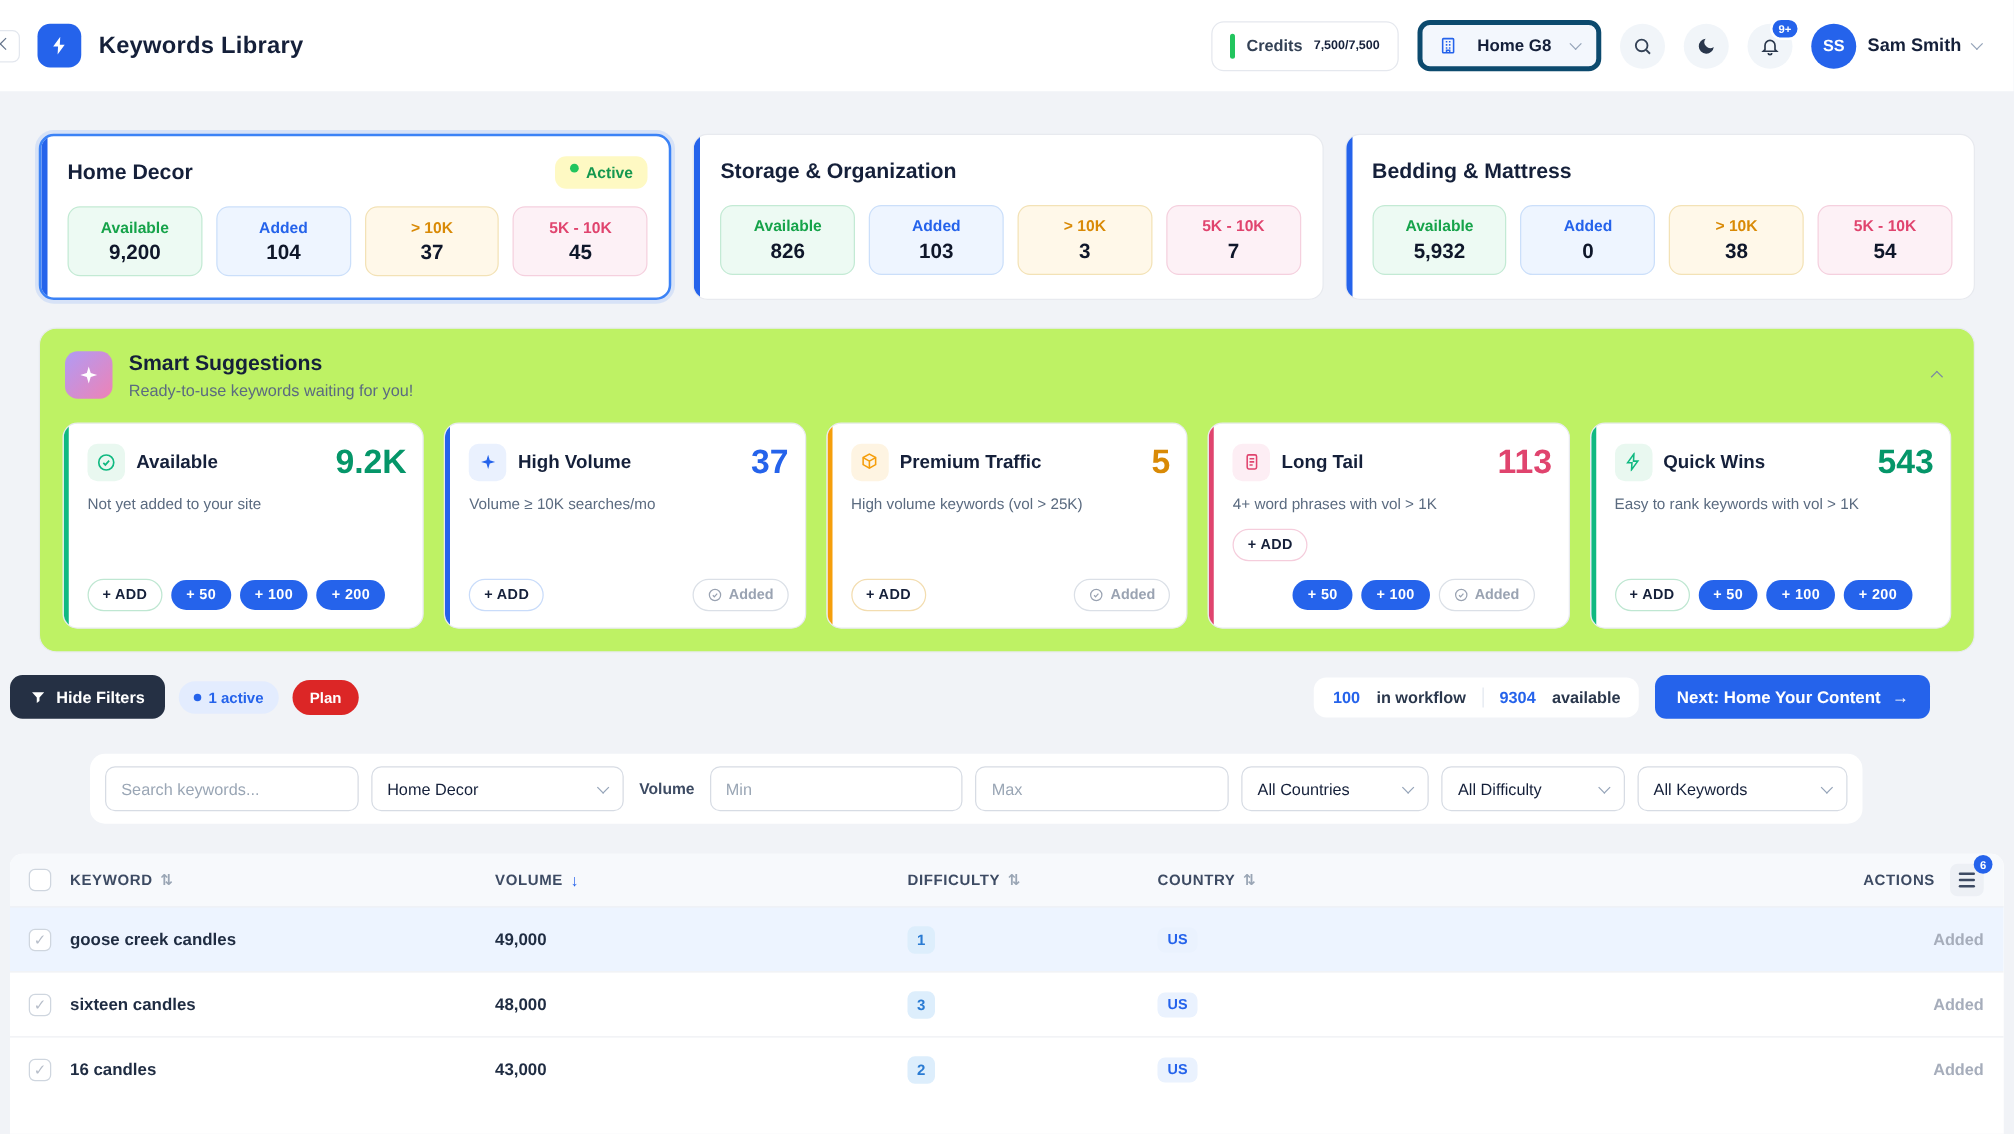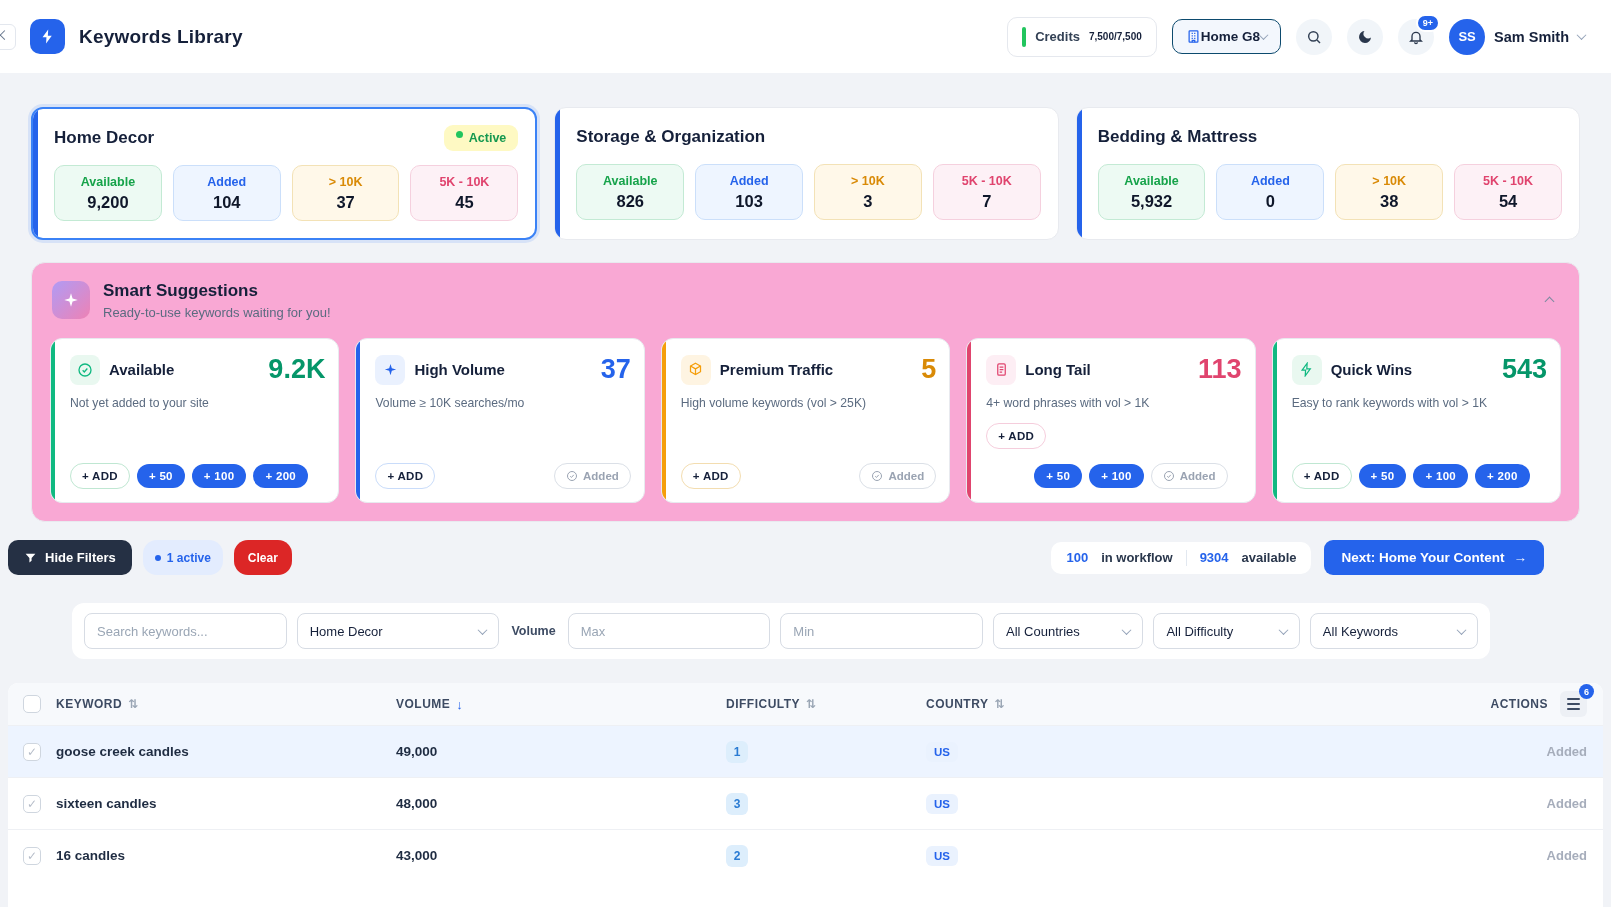--- a/index.html
+++ b/index.html
@@ -17,21 +17,21 @@
   .header { height:73px; background:#fff; display:flex; align-items:center; justify-content:space-between; padding:0 26px 0 0; }
   .h-left { display:flex; align-items:center; gap:14px;text-align:right; }
   .back-btn { width:24px; height:26px; border:1px solid #e3e7ee; border-radius:6px; margin-left:-8px; display:flex; align-items:center; justify-content:center; color:#64748b; background:#fff; }
   .app-icon { width:35px; height:35px; border-radius:10px; background:#2563eb; display:flex; align-items:center; justify-content:center; }
   .page-title { font-size:19px; font-weight:700; color:#15203a; letter-spacing:.2px; }
   .h-right { display:flex; align-items:center; gap:15px; }
   .credits { display:flex; align-items:center; gap:9px; border:1px solid #e5e8ee; border-radius:10px; padding:9px 14px; background:#fff; }
   .credits-bar { width:4px; height:20px; border-radius:2px; background:#22c55e; }
   .credits-label { font-size:13px; font-weight:700; color:#334155; }
   .credits-value { font-size:10px; font-weight:800; color:#15203a; }
-  .workspace { display:flex; align-items:center; gap:0; background:#f3f7fd; border:1px solid #0c4a6e; border-radius:10px; padding:9px 13px; font-size:13.5px; font-weight:700; color:#15203a; cursor:pointer; }
+  .workspace { display:flex; align-items:center; gap:16px; background:#f3f7fd; border:4px solid #0c4a6e; border-radius:10px; padding:9px 13px; font-size:13.5px; font-weight:700; color:#15203a; cursor:pointer; }
   .icon-btn { position:relative; width:36px; height:36px; border-radius:50%; background:#f1f5f9; display:flex; align-items:center; justify-content:center; color:#334155; }
   .bell-badge { position:absolute; top:-5px; right:-6px; background:#2563eb; color:#fff; font-size:9px; font-weight:800; border-radius:9px; padding:2px 5px; border:2px solid #fff; }
   .user { display:flex; align-items:center; gap:9px; cursor:pointer; }
   .avatar { width:36px; height:36px; border-radius:50%; background:#2563eb; color:#fff; font-size:13px; font-weight:800; display:flex; align-items:center; justify-content:center; }
   .user-name { font-size:14.5px; font-weight:700; color:#15203a; }
 
   .chev { width:7px; height:7px; border-right:1.8px solid currentColor; border-bottom:1.8px solid currentColor; display:inline-block; }
   .chev.down { transform:rotate(45deg) translate(-1px,-1px); }
   .chev.up { transform:rotate(-135deg); }
   .chev.left { transform:rotate(135deg) translate(-1px,1px); }
@@ -49,21 +49,21 @@
   .p-stats { display:flex; gap:11px; margin-top:13px; }
   .stat { flex:1; border-radius:10px; padding:9px 8px 8px; text-align:center; border:1px solid transparent; }
   .stat .s-label { display:block; font-size:12.5px; font-weight:700; margin-bottom:4px; }
   .stat .s-value { display:block; font-size:16.5px; font-weight:800; color:#0f172a; }
   .stat.available { background:#edfaf3; border-color:#c3ead4; } .stat.available .s-label { color:#16a34a; }
   .stat.added { background:#eef5ff; border-color:#cbdffa; } .stat.added .s-label { color:#2563eb; }
   .stat.gt10k { background:#fff8e9; border-color:#f3e2b6; } .stat.gt10k .s-label { color:#d98a06; }
   .stat.mid { background:#fdf1f6; border-color:#f5d0de; } .stat.mid .s-label { color:#e0446e; }
 
   
-  .panel { margin:22px 31px 0; background:#f9a8d4; border:1px solid #e8eaef; border-radius:14px; padding:18px 18px 18px; }
+  .panel { margin:22px 31px 0; background:#bef264; border:1px solid #e8eaef; border-radius:14px; padding:18px 18px 18px; }
   .panel-head { display:flex; align-items:flex-start; gap:13px; padding:0 2px; }
   .magic-icon { width:38px; height:38px; border-radius:10px; background:linear-gradient(135deg,#b09bf5,#ee82b5); display:flex; align-items:center; justify-content:center; flex:none; }
   .panel-titles { display:flex; flex-direction:column; gap:4px; }
   .panel-title { font-size:17px; font-weight:800; color:#15203a; }
   .panel-sub { font-size:13px; color:#5b6b80; }
   .collapse-btn { margin-left:auto; color:#7c8aa0; padding:6px; align-self:center; }
   .sug-row { display:flex; gap:16px; margin-top:18px; }
   .sug { flex:1; position:relative; background:#fff; border:1px solid #e8eaef; border-radius:12px; padding:15px 13px 13px 19px; min-height:163px; display:flex; flex-direction:column; overflow:hidden; }
   .sug-accent { position:absolute; left:0; top:0; bottom:0; width:4px; background:var(--c); }
   .sug.green { --c:#10b981; --ct:#059669; --tint:#e9f8f0; --bd:#bfe7d2; }
@@ -74,21 +74,21 @@
   .sug-icon { width:30px; height:30px; border-radius:8px; background:var(--tint); color:var(--c); display:flex; align-items:center; justify-content:center; flex:none; }
   .sug-title { font-size:15px; font-weight:800; color:#15203a; }
   .sug-value { margin-left:auto; font-size:27px; font-weight:800; color:var(--ct); }
   .sug-desc { font-size:12.2px; color:#5b6b80; margin-top:11px; }
   .sug-actions { margin-top:auto; padding-top:13px; display:flex; flex-wrap:wrap; gap:7px; align-items:center; }
   .pill-add { border:1px solid var(--bd); background:#fff; color:#15203a; font-size:11.5px; font-weight:800; padding:6px 11px; border-radius:14px; letter-spacing:.3px; }
   .pill-blue { background:#2563eb; color:#fff; font-size:11.5px; font-weight:800; padding:6px 12px; border-radius:14px; letter-spacing:.3px; }
   .pill-added { display:flex; align-items:center; gap:5px; border:1px solid #dbe0e7; background:#fff; color:#9aa3b2; font-size:11.5px; font-weight:700; padding:6px 11px; border-radius:14px; }
 
   
-  .toolbar { display:flex; margin:18px 67px 0 8px; gap:11px; }
+  .toolbar { display:flex; align-items:center; margin:18px 67px 0 8px; gap:11px; }
   .hide-filters { display:flex; align-items:center; gap:8px; background:#253044; color:#fff; font-size:13px; font-weight:700; border-radius:10px; padding:10px 16px; }
   .active-pill { display:flex; align-items:center; gap:6px; background:#e3ecfe; color:#2563eb; font-size:12px; font-weight:700; border-radius:14px; padding:6px 12px; }
   .active-pill .dot { width:6px; height:6px; border-radius:50%; background:#2563eb; }
   .clear-btn { background:#dc2626; color:#fff; font-size:12px; font-weight:800; border-radius:14px; padding:7px 14px; }
   .tb-right { margin-left:auto; display:flex; align-items:center; gap:13px; }
   .counts { display:flex; align-items:center; gap:13px; background:#fff; border-radius:10px; padding:8px 15px; font-size:13px; font-weight:700; }
   .counts .num { color:#2563eb; font-weight:800; }
   .counts .lbl { color:#2a374c; }
   .v-div { width:1px; height:16px; background:#e2e8f0; }
   .next-btn { display:flex; align-items:center; gap:9px; background:#2563eb; color:#fff; font-size:13.5px; font-weight:800; border-radius:9px; padding:10px 17px; }
@@ -404,21 +404,21 @@
     <button class="hide-filters">
       <svg width="13" height="13" viewBox="0 0 24 24">
           <path d="M3 5h18l-7 8v5l-4 3v-8z" fill="#fff"></path>
         </svg>
       <span>Hide Filters</span>
     </button>
     <span class="active-pill">
       <span class="dot"></span>
       <span>1 active</span>
     </span>
-    <button class="clear-btn">Clear</button>
+    <button class="clear-btn">Plan</button>
 
     <div class="tb-right">
       <div class="counts">
         <span class="num">100</span>
         <span class="lbl">in workflow</span>
         <span class="v-div"></span>
         <span class="num">9304</span>
         <span class="lbl">available</span>
       </div>
       <button class="next-btn">
@@ -428,22 +428,22 @@
     </div>
   </div>
 
   <div class="filters">
     <input class="f-input w205" placeholder="Search keywords..." style="">
     <div class="f-select w205">
       <span>Home Decor</span>
       <span class="chev down gray"></span>
     </div>
     <span class="vol-label">Volume</span>
+    <input class="f-input w205" placeholder="Min" style="">
     <input class="f-input w205" placeholder="Max" style="">
-    <input class="f-input w205" placeholder="Min" style="">
     <div class="f-select w152">
       <span>All Countries</span>
       <span class="chev down gray"></span>
     </div>
     <div class="f-select w148">
       <span>All Difficulty</span>
       <span class="chev down gray"></span>
     </div>
     <div class="f-select w170">
       <span>All Keywords</span>

